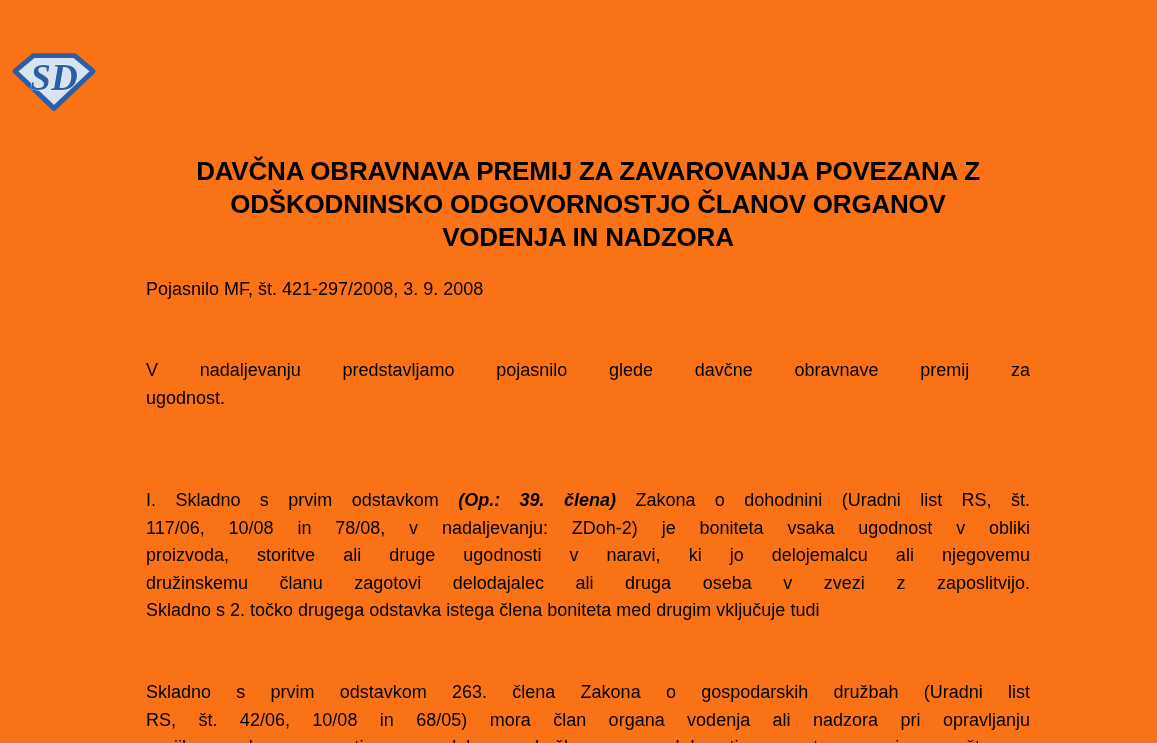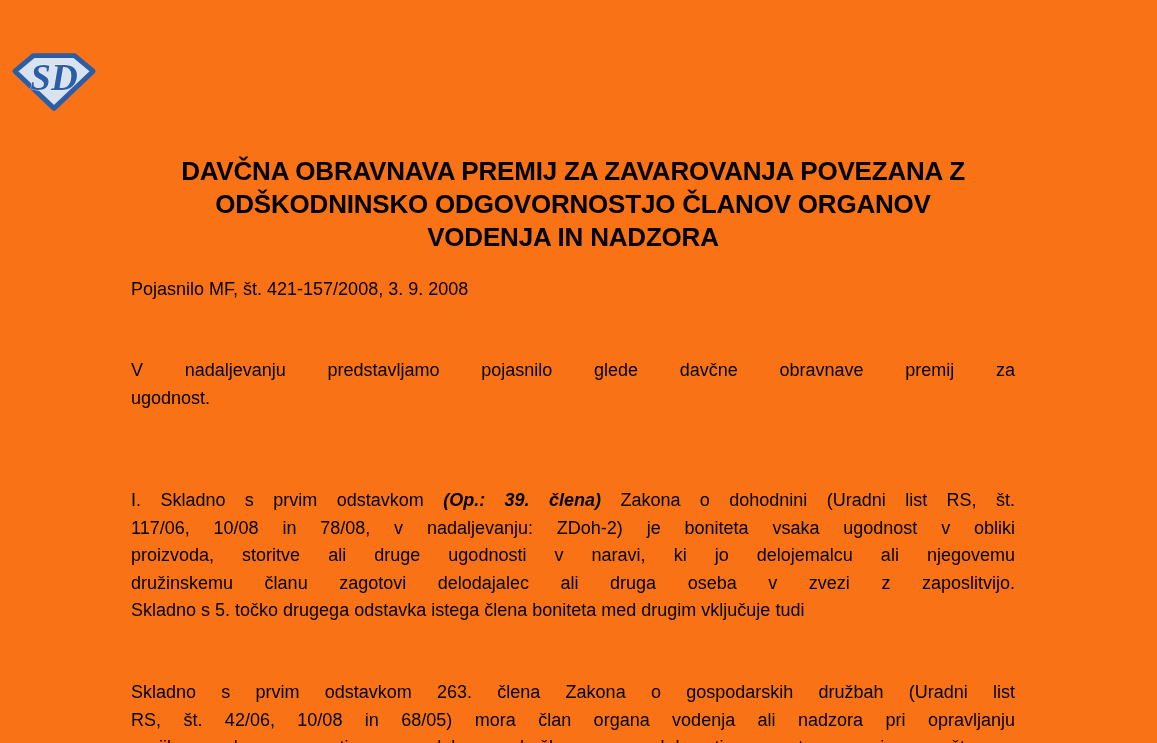--- a/index.html
+++ b/index.html
@@ -17,21 +17,21 @@
   }
   .logo {
     position: absolute;
     left: 10px;
     top: 50px;
     width: 88px;
     height: 62px;
   }
   .doc-block {
     position: absolute;
-    left: 131px;
+    left: 146px;
     width: 884px;
   }
   .title {
     top: 155px;
     font-size: 26px;
     font-weight: bold;
     line-height: 33px;
     letter-spacing: -0.2px;
   }
   .reference {
@@ -65,33 +65,33 @@
     <polygon points="5,21 24,5 66,5 85,21 45,59" fill="#d9e3f0" stroke="#2b5ea7" stroke-width="5" stroke-linejoin="round"></polygon>
     <text x="45" y="40" text-anchor="middle" font-size="38" font-weight="bold" font-style="italic" fill="#2b5ea7" stroke="#eef3fa" stroke-width="0.8" paint-order="stroke" font-family="Liberation Serif, DejaVu Serif, serif">SD</text>
   </svg>
 
   <div class="doc-block title centered">
       <div class="line"><span>DAVČNA OBRAVNAVA PREMIJ ZA ZAVAROVANJA POVEZANA Z</span></div>
       <div class="line"><span>ODŠKODNINSKO ODGOVORNOSTJO ČLANOV ORGANOV</span></div>
       <div class="line"><span>VODENJA IN NADZORA</span></div>
     </div>
 
-  <div class="doc-block reference">Pojasnilo MF, št. 421-157/2008, 3. 9. 2008</div>
+  <div class="doc-block reference">Pojasnilo MF, št. 421-297/2008, 3. 9. 2008</div>
 
   <div class="doc-block para p1 justified">
       <div class="line"><span>V nadaljevanju predstavljamo pojasnilo glede davčne obravnave premij za</span></div>
       <div class="line"><span>ugodnost.</span></div>
     </div>
 
   <div class="doc-block para p2 justified">
       <div class="line"><span>I. Skladno s prvim odstavkom </span><span class="em">(Op.: 39. člena)</span><span> Zakona o dohodnini (Uradni list RS, št.</span></div>
       <div class="line"><span>117/06, 10/08 in 78/08, v nadaljevanju: ZDoh-2) je boniteta vsaka ugodnost v obliki</span></div>
       <div class="line"><span>proizvoda, storitve ali druge ugodnosti v naravi, ki jo delojemalcu ali njegovemu</span></div>
       <div class="line"><span>družinskemu članu zagotovi delodajalec ali druga oseba v zvezi z zaposlitvijo.</span></div>
-      <div class="line"><span>Skladno s 5. točko drugega odstavka istega člena boniteta med drugim vključuje tudi</span></div>
+      <div class="line"><span>Skladno s 2. točko drugega odstavka istega člena boniteta med drugim vključuje tudi</span></div>
     </div>
 
   <div class="doc-block para p3 justified justify-all">
       <div class="line"><span>Skladno s prvim odstavkom 263. člena Zakona o gospodarskih družbah (Uradni list</span></div>
       <div class="line"><span>RS, št. 42/06, 10/08 in 68/05) mora član organa vodenja ali nadzora pri opravljanju</span></div>
       <div class="line"><span>svojih nalog ravnati v dobro družbe s skrbnostjo vestnega in poštenega</span></div>
     </div>
 
 </div>
 

